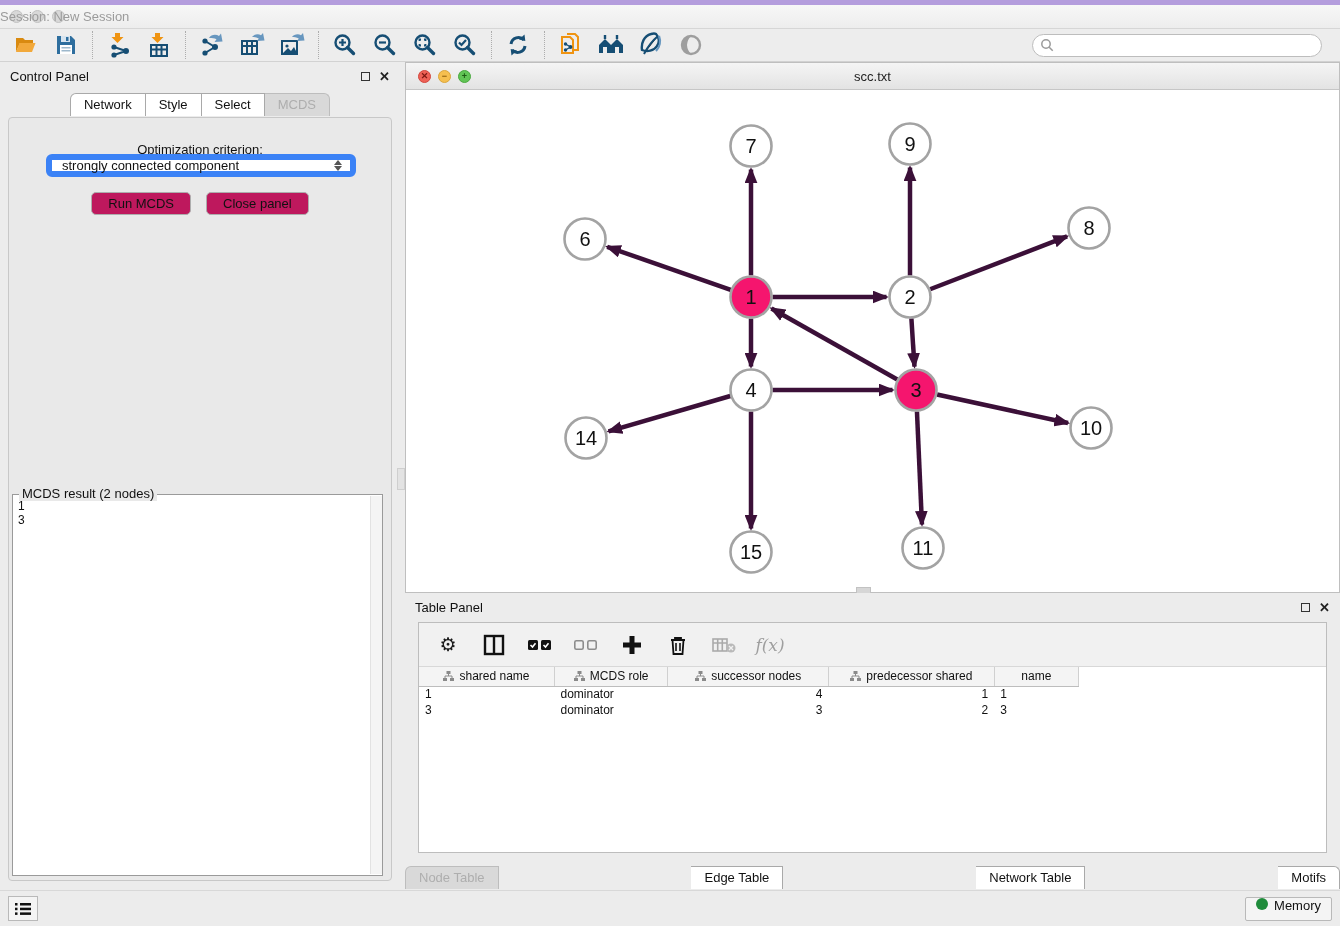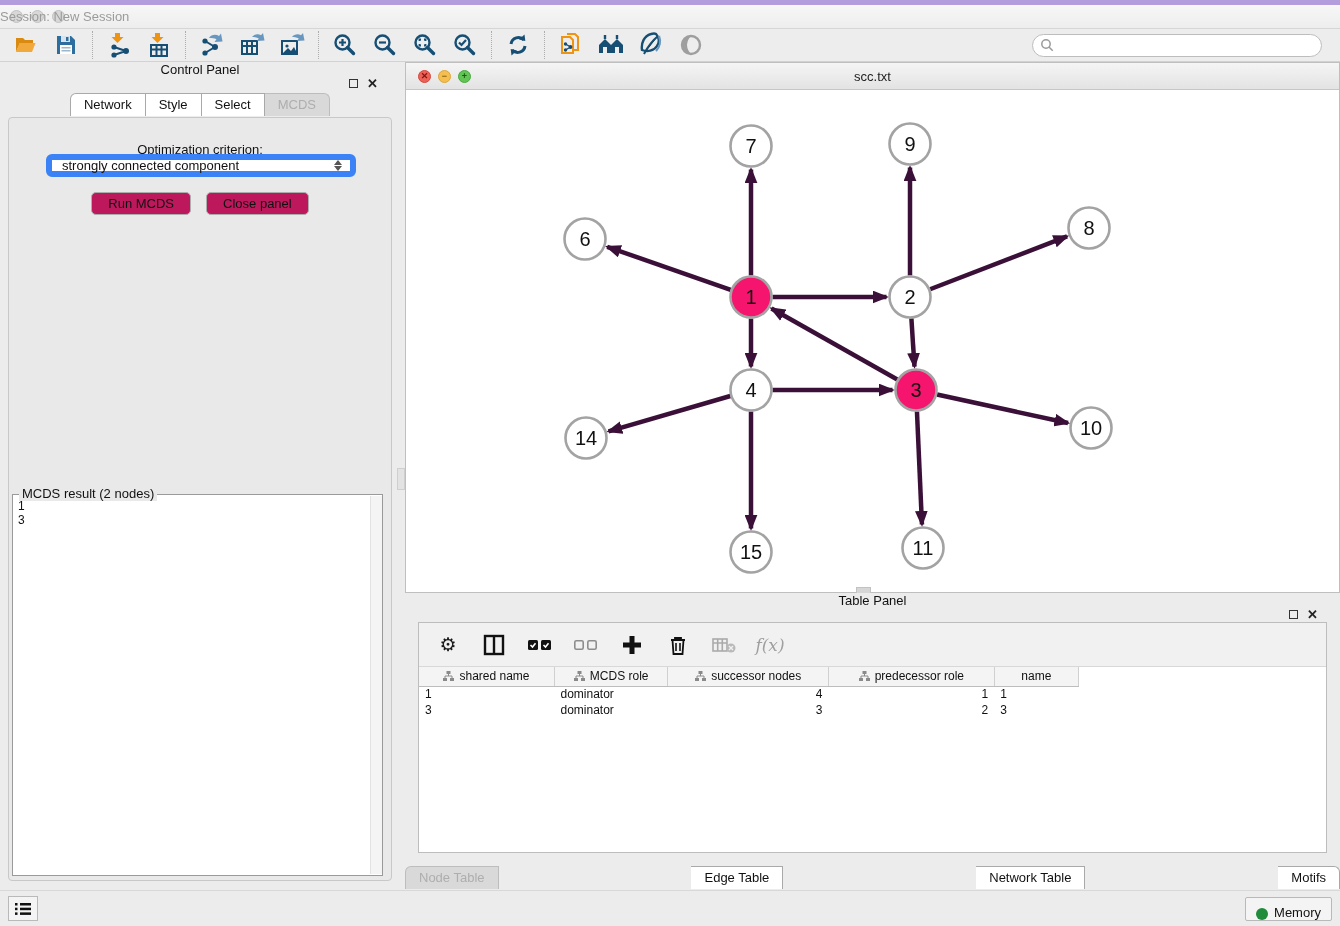--- a/index.html
+++ b/index.html
@@ -23,21 +23,21 @@
   .tb-group { display:flex; align-items:center; gap:12px; padding:0 12px; }
   .tb-sep { width:0; height:28px; border-left:1px dotted #adadad; }
   .tb-btn { width:28px; height:28px; display:flex; align-items:center; justify-content:center; cursor:pointer; }
   .search-wrap { margin-left:auto; margin-right:10px; position:relative; }
   .search-wrap input { width:290px; height:23px; border:1px solid #bdbdbd; border-radius:12px;
                        background:#fff; padding:0 8px 0 26px; font-size:13px; outline:none; }
   .search-glass { position:absolute; left:8px; top:4px; }
 
   
   .control-panel { position:absolute; left:0; top:62px; width:400px; height:828px; background:#ececec; }
-  .panel-head { height:28px; display:flex; align-items:center; padding:0 22px;flex-direction:column; }
+  .panel-head { height:28px; display:flex; align-items:center; padding:0 10px; }
   .panel-title { font-size:13px; color:#111; }
   .panel-head-icons { margin-left:auto; display:flex; gap:9px; align-items:center; }
   .float-ic { width:9px; height:9px; border:1.5px solid #333; }
   .close-ic { font-size:13px; font-weight:bold; color:#222; line-height:1; }
   .cp-tabs { display:flex; justify-content:center; position:relative; z-index:2; margin-top:3px; }
   .tab { font-size:13px; padding:3px 13px 4px; background:#fff; border:1px solid #a9a9a9; border-bottom:none;
          color:#111; cursor:pointer; }
   .tab:first-child { border-radius:6px 0 0 0; }
   .tab:last-child { border-radius:0 6px 0 0; }
   .tab + .tab { border-left:none; }
@@ -99,21 +99,21 @@
   .th-inner { display:flex; align-items:center; justify-content:center; gap:5px; }
   .tbl td { height:16px; font-size:12px; color:#111; padding:0 6px; }
   .tp-tabs { position:absolute; left:0; right:0; top:270px; display:flex; justify-content:space-between; }
 
   
   .status-bar { position:absolute; left:0; top:890px; width:1340px; height:36px; background:#ececec;
                 border-top:1px solid #d8d8d8; display:flex; align-items:center; padding:0 8px; }
   .list-btn { width:30px; height:25px; background:#f4f4f4; border:1px solid #b9b9b9;
               display:flex; align-items:center; justify-content:center; cursor:pointer; }
   .memory-btn { margin-left:auto; height:24px; background:#f4f4f4; border:1px solid #b9b9b9; border-radius:2px;
-                display:flex; align-items:flex-end; gap:6px; padding:0 10px; font-size:13px; color:#111; cursor:pointer; }
+                display:flex; align-items:flex-start; gap:6px; padding:0 10px; font-size:13px; color:#111; cursor:pointer; }
   .mem-dot { width:12px; height:12px; border-radius:50%; background:#1f8b3b; }
 </style>
 </head>
 <body>
 
 <div class="app">
 
   <div class="top-strip"></div>
   <div class="titlebar">
     <div class="traffic">
@@ -498,21 +498,21 @@
                 </span>
               </th>
               <th>
                 <span class="th-inner">
                   <svg width="11" height="10" viewBox="0 0 11 10">
                     <rect x="3.5" y="0" width="4" height="3" fill="#8a8a8a"></rect>
                     <path d="M5.5 3v2M2 7V5h7v2" stroke="#8a8a8a" fill="none"></path>
                     <rect x="0" y="7" width="4" height="3" fill="#8a8a8a"></rect>
                     <rect x="7" y="7" width="4" height="3" fill="#8a8a8a"></rect>
                   </svg>
-                  <span>predecessor role</span>
+                  <span>predecessor shared</span>
                 </span>
               </th>
               <th>
                 <span class="th-inner">
                   <span>name</span>
                 </span>
               </th>
             </tr>
           </thead>
         <tbody>

